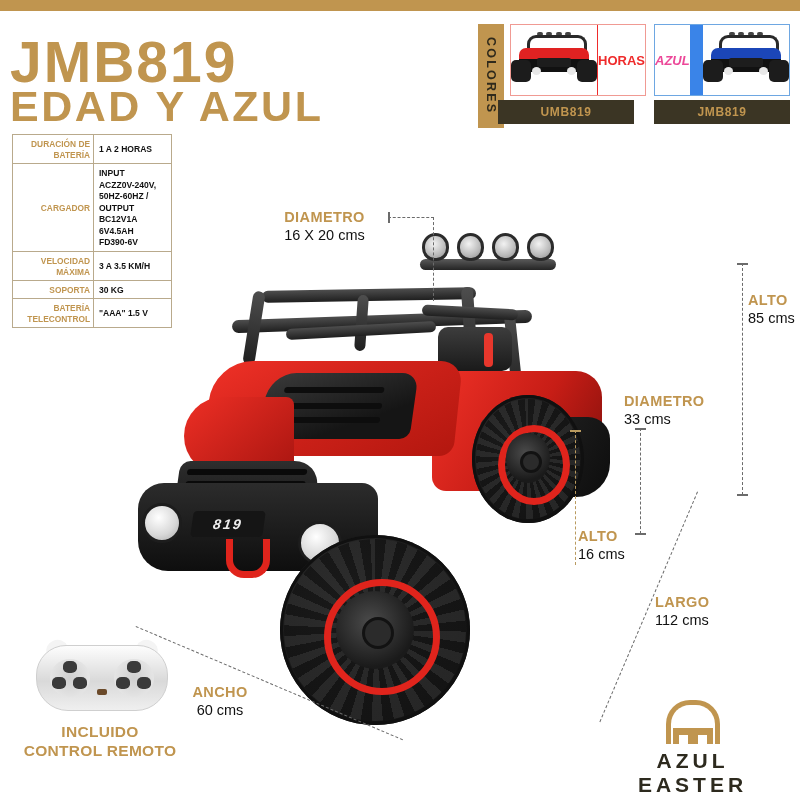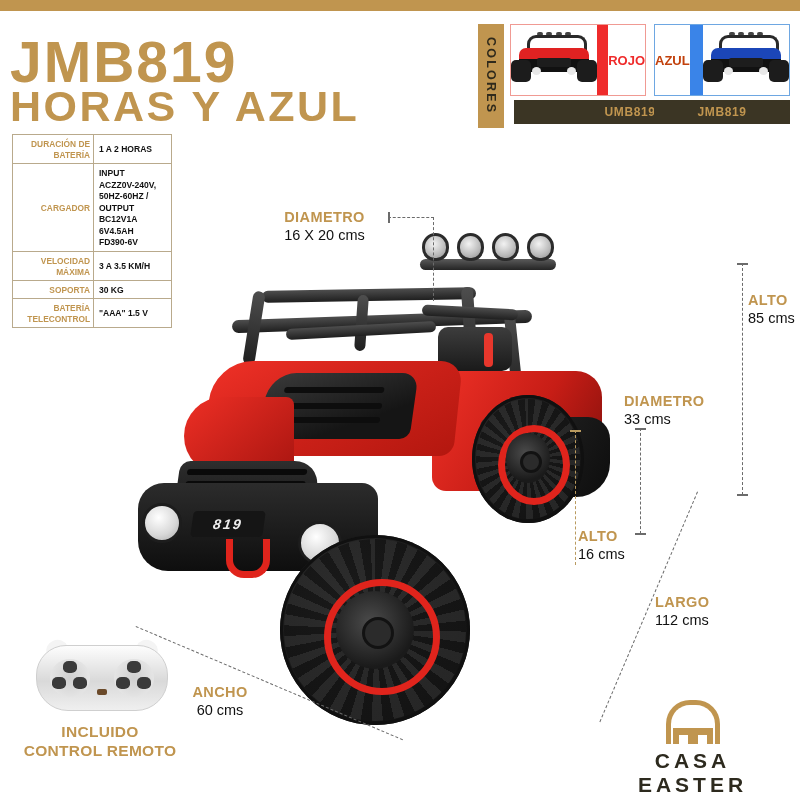--- a/index.html
+++ b/index.html
@@ -79,28 +79,28 @@
   }
   .swatch-wrap{position:absolute;top:0;width:134px;height:70px;}
   .swatch-wrap.rojo{left:32px;border:1px solid #f09a93;}
   .swatch-wrap.azul{left:176px;border:1px solid #6ea7e2;}
   .swatch-inner{position:absolute;inset:0;display:flex;background:#fff;overflow:hidden;}
   .sw-cell{flex:1 1 0;position:relative;display:flex;align-items:center;justify-content:center;}
   .sw-color-rojo{background:#ef2b2b;}
   .sw-color-azul{background:#3a84e8;}
   .sw-label{font-size:13px;font-weight:bold;}
   .sw-label.rojo{color:#ef2b2b;}
-  .sw-label.azul{color:#c2410c;}
+  .sw-label.azul{color:#ec4899;font-style:italic;}
   .model-bar{
     position:absolute;top:76px;width:136px;height:24px;
     background:#3b3524;color:#c0954f;
     font-size:12px;font-weight:bold;letter-spacing:.6px;
     display:flex;align-items:center;justify-content:center;
   }
-  .model-bar.rojo{left:36px;padding-left:48px;}
+  .model-bar.rojo{left:20px;}
   .model-bar.azul{left:176px;}
 
   
   .mini-buggy{width:86px;height:56px;position:relative;}
   .mb-cage{position:absolute;left:16px;top:3px;width:54px;height:16px;border:3px solid #2a2a2a;border-bottom:none;border-radius:9px 9px 0 0;}
   .mb-lights{position:absolute;left:26px;top:0px;width:34px;height:4px;display:flex;justify-content:space-between;}
   .mb-lights i{width:6px;height:4px;background:#444;border-radius:2px;display:block;}
   .mb-body{position:absolute;left:8px;top:16px;width:70px;height:24px;border-radius:7px 7px 4px 4px;}
   .mb-body.r{background:linear-gradient(#e02222 45%,#111 46%);}
   .mb-body.b{background:linear-gradient(#1b46b8 45%,#111 46%);}
@@ -215,21 +215,21 @@
   .logo-name{font-size:21px;font-weight:bold;letter-spacing:4px;color:#2d2a1e;}
 </style>
 </head>
 <body>
 
 <div id="page">
 
   <div class="topbar"></div>
 
   <div class="title-main">JMB819</div>
-  <div class="title-sub">HORAS Y AZUL</div>
+  <div class="title-sub">EDAD Y AZUL</div>
 
   <table class="spec-table">
     <tbody>
       <tr>
         <td class="lab">DURACIÓN DE BATERÍA</td>
         <td class="val">1 A 2 HORAS</td>
       </tr>
       <tr>
         <td class="lab">CARGADOR</td>
         <td class="val">INPUT ACZZ0V-240V, 50HZ-60HZ / OUTPUT BC12V1A 6V4.5AH FD390-6V</td>
@@ -268,21 +268,21 @@
             <div class="mb-body r"></div>
             <div class="mb-grille"></div>
             <div class="mb-tire l"></div>
             <div class="mb-tire r"></div>
             <div class="mb-hl l"></div>
             <div class="mb-hl r"></div>
           </div>
         </div>
         <div class="sw-cell sw-color-rojo"></div>
         <div class="sw-cell">
-          <span class="sw-label rojo">ROJO</span>
+          <span class="sw-label rojo">HORAS</span>
         </div>
       </div>
     </div>
     <div class="model-bar rojo">
       <span>UMB819</span>
     </div>
 
     <div class="swatch-wrap azul">
       <div class="swatch-inner">
         <div class="sw-cell">
@@ -439,17 +439,17 @@
     <div>CONTROL REMOTO</div>
   </div>
 
   <div id="logo">
     <div class="logo-mark">
       <div class="logo-arch"></div>
       <div class="logo-base"></div>
       <div class="logo-notch l"></div>
       <div class="logo-notch r"></div>
     </div>
-    <div class="logo-name">CASA EASTER</div>
+    <div class="logo-name">AZUL EASTER</div>
 
   </div>
 
 </div>
 
 </body></html>

